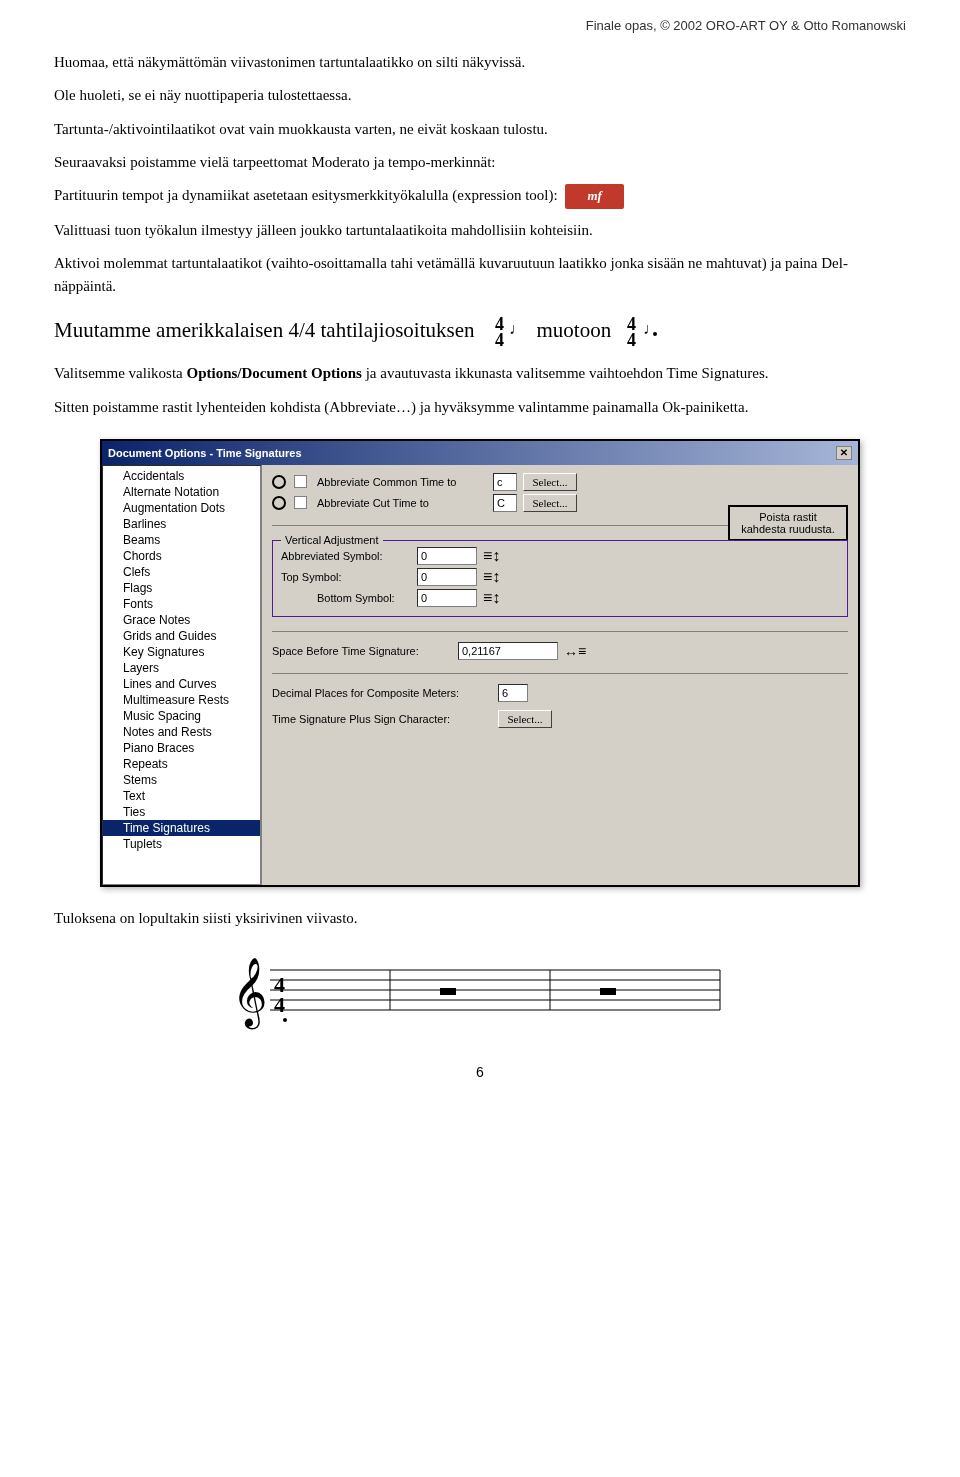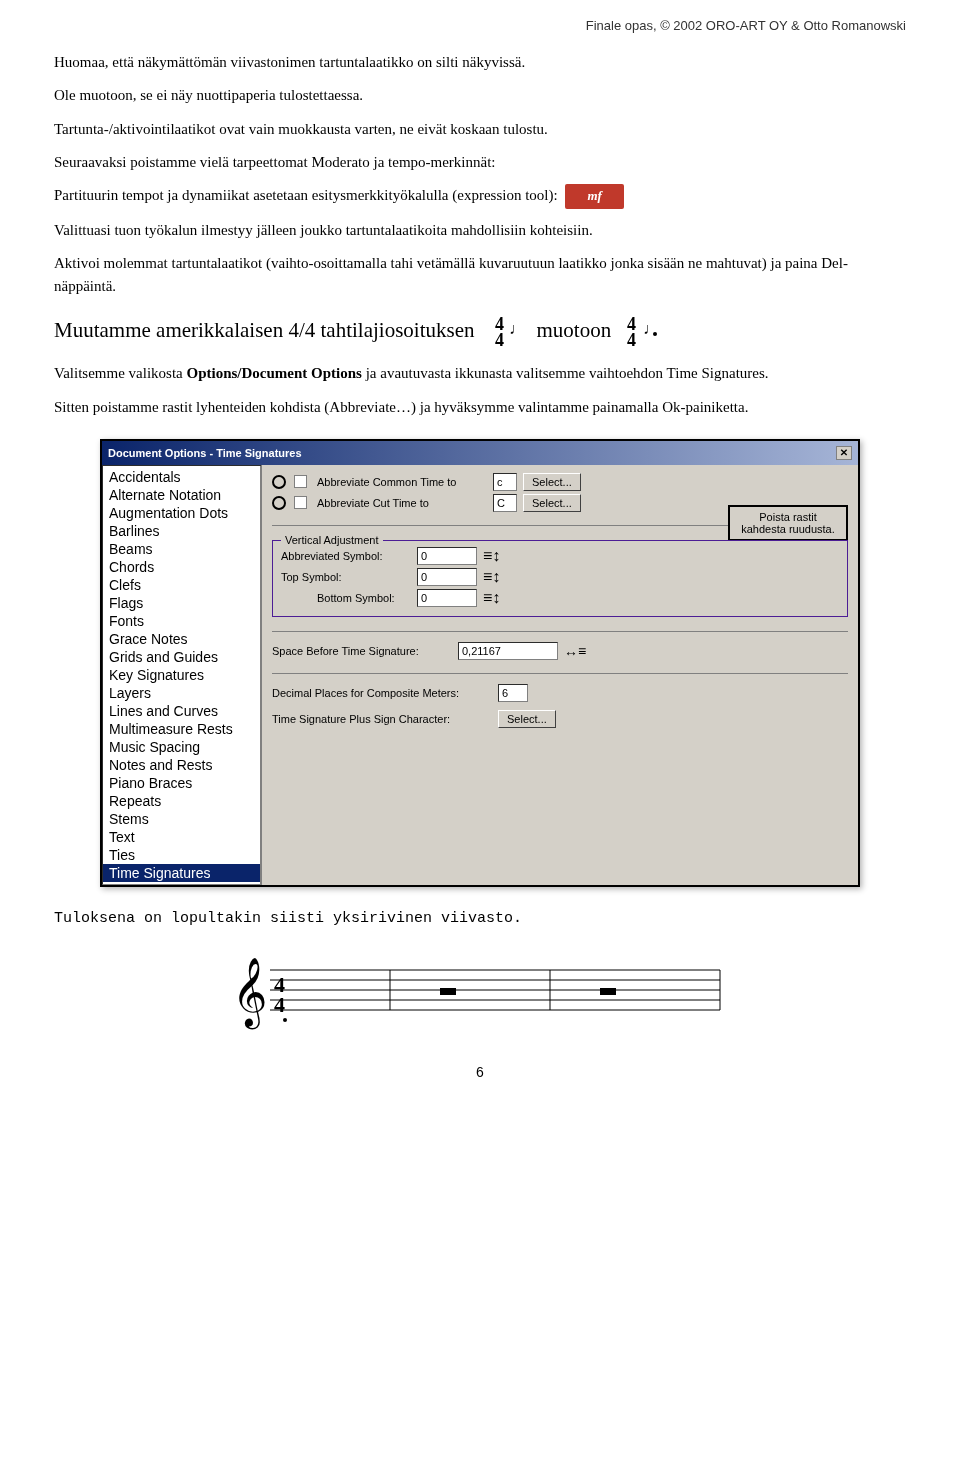--- a/index.html
+++ b/index.html
@@ -103,22 +103,22 @@
     }
     .dialog-sidebar {
       width: 160px;
       background: #fff;
       border: 1px inset #808080;
       border-right: 2px solid #808080;
       overflow-y: auto;
       padding: 2px 0;
     }
     .sidebar-item-d {
-      padding: 1px 6px;
-      font-size: 14px;
+      padding: 1px 20px;
+      font-size: 12px;
       cursor: pointer;
       color: #000;
       white-space: nowrap;
     }
     .sidebar-item-d.selected {
       background: #0a246a;
       color: #fff;
     }
     .dialog-main {
       flex: 1;
@@ -167,21 +167,21 @@
     }
     .win-btn {
       background: #d4d0c8;
       border-top: 1px solid #fff;
       border-left: 1px solid #fff;
       border-right: 1px solid #404040;
       border-bottom: 1px solid #404040;
       font-size: 11px;
       padding: 2px 8px;
       cursor: pointer;
-      font-family: Liberation Sans, sans-serif;
+      font-family: Liberation Serif, serif;
       min-width: 54px;
     }
     .group-box {
       border: 1px solid #4c1d95;
       padding: 6px 8px 6px 8px;
       margin: 4px 0;
       position: relative;
       background: #d4d0c8;
     }
     .group-box-title {
@@ -252,21 +252,21 @@
 
 <div class="page-header">
   <span>Finale opas, © 2002 ORO-ART OY &amp; Otto Romanowski</span>
 </div>
 
 <div class="section body-text">
   <span>Huomaa, että näkymättömän viivastonimen tartuntalaatikko on silti näkyvissä.</span>
 </div>
 
 <div class="section body-text">
-  <span>Ole muotoon, se ei näy nuottipaperia tulostettaessa.</span>
+  <span>Ole huoleti, se ei näy nuottipaperia tulostettaessa.</span>
 </div>
 
 <div class="section body-text">
   <span>Tartunta-/aktivointilaatikot ovat vain muokkausta varten, ne eivät koskaan tulostu.</span>
 </div>
 
 <div class="section body-text">
   <span>Seuraavaksi poistamme vielä tarpeettomat Moderato ja tempo-merkinnät:</span>
 </div>
 
@@ -416,21 +416,21 @@
         <div class="dialog-row">
           <label style="min-width:220px;">Time Signature Plus Sign Character:</label>
           <button class="win-btn">Select...</button>
         </div>
       </div>
     </div>
 
   </div>
 </div>
 
-<div class="section body-text" style="font-family:Liberation Mono, monospace;">
+<div class="section body-text" style="">
   <span>Tuloksena on lopultakin siisti yksirivinen viivasto.</span>
 </div>
 
 <div class="music-staff">
   <svg width="500" height="80" viewBox="0 0 500 80">
 
     <line x1="40" y1="20" x2="490" y2="20" stroke="#000" stroke-width="1"></line>
     <line x1="40" y1="30" x2="490" y2="30" stroke="#000" stroke-width="1"></line>
     <line x1="40" y1="40" x2="490" y2="40" stroke="#000" stroke-width="1"></line>
     <line x1="40" y1="50" x2="490" y2="50" stroke="#000" stroke-width="1"></line>

